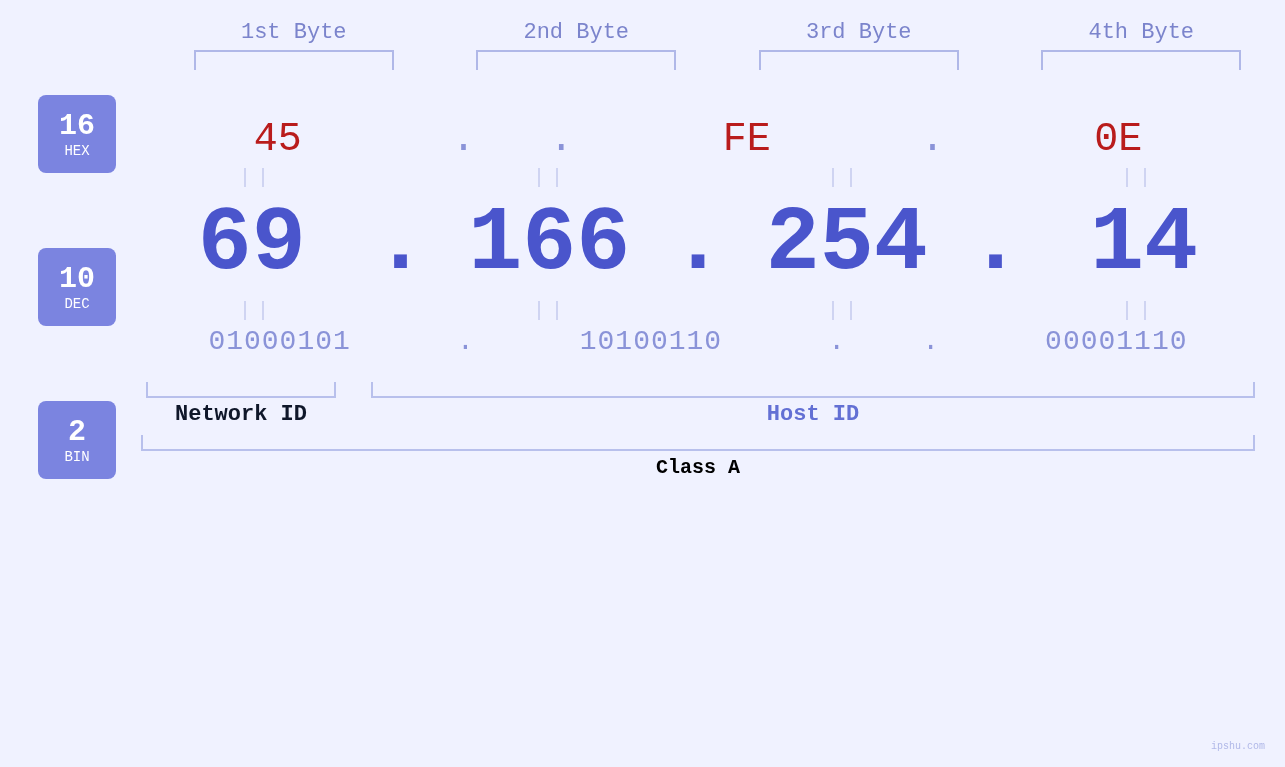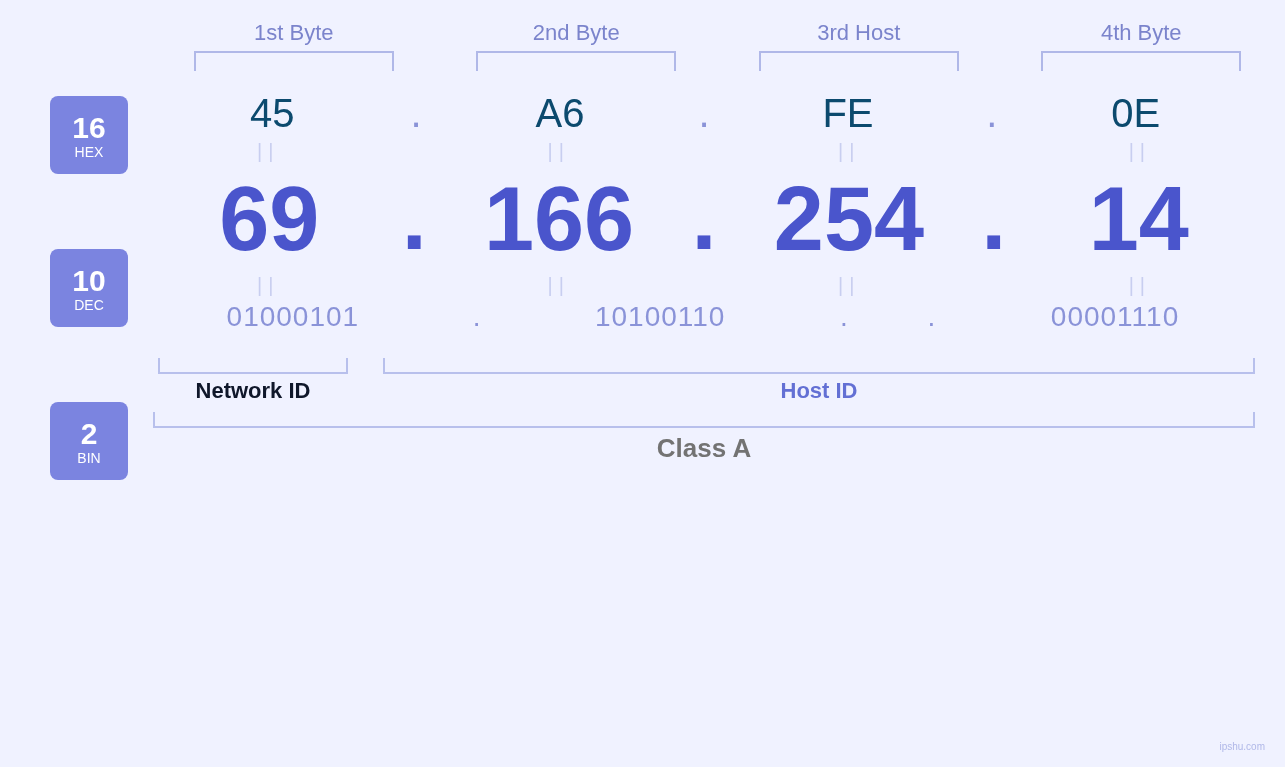--- a/index.html
+++ b/index.html
@@ -18,20 +18,21 @@
     }
 
     .container {
       width: 1285px;
       height: 767px;
       position: relative;
       display: flex;
       flex-direction: column;
       align-items: center;
       padding-top: 20px;
+      font-family: Liberation Mono, monospace;
     }
 
     .byte-header {
       color: #7b84cc;
       font-size: 22px;
       text-align: center;
       width: 220px;
     }
 
     .bracket {
@@ -59,21 +60,21 @@
       font-weight: bold;
       line-height: 1.1;
     }
 
     .badge-label {
       font-size: 14px;
       font-weight: normal;
     }
 
     .hex-val {
-      color: #0c4a6e;
+      color: #b91c1c;
       font-size: 40px;
       width: 200px;
       text-align: center;
     }
 
     .dot {
       color: #8a93d8;
       font-size: 40px;
     }
 
@@ -115,32 +116,32 @@
     }
   </style>
 </head>
 <body>
 
 <div class="container">
 
   <div style="display:flex; width:1130px; margin-left:150px; justify-content:space-around; margin-bottom:0px;">
     <div class="byte-header">1st Byte</div>
     <div class="byte-header">2nd Byte</div>
-    <div class="byte-header">3rd Host</div>
+    <div class="byte-header">3rd Byte</div>
     <div class="byte-header">4th Byte</div>
   </div>
 
   <div style="display:flex; width:1130px; margin-left:150px; justify-content:space-around; margin-bottom:20px; margin-top:5px;">
     <div class="bracket"></div>
     <div class="bracket"></div>
     <div class="bracket"></div>
     <div class="bracket"></div>
   </div>
 
-  <div style="display:flex; width:1285px; align-items:flex-start;padding-left:12px;">
+  <div style="display:flex; width:1285px; align-items:flex-end;">
 
     <div style="display:flex; flex-direction:column; margin-left:38px; margin-top:5px; gap:0px;">
 
       <div class="badge" style="margin-bottom: 30px;">
         <span class="badge-number">16</span>
         <span class="badge-label">HEX</span>
       </div>
 
       <div style="height:45px;"></div>
 
@@ -155,21 +156,20 @@
         <span class="badge-number">2</span>
         <span class="badge-label">BIN</span>
       </div>
     </div>
 
     <div style="flex:1; display:flex; flex-direction:column; margin-left:15px; margin-right:20px;">
 
       <div style="display:flex; align-items:center; justify-content:space-around; padding: 0 10px; margin-bottom:0px;">
         <div class="hex-val">45</div>
         <div class="dot">.</div>
-        <div class="hex-val">A6</div>
         <div class="dot">.</div>
         <div class="hex-val">FE</div>
         <div class="dot">.</div>
         <div class="hex-val">0E</div>
       </div>
 
       <div style="display:flex; align-items:center; justify-content:space-around; padding: 0 10px; margin: 4px 0;">
         <div style="color:#c8cef0; font-size:20px; width:200px; text-align:center; letter-spacing:6px;">||</div>
         <div style="width:30px;"></div>
         <div style="color:#c8cef0; font-size:20px; width:200px; text-align:center; letter-spacing:6px;">||</div>
@@ -218,21 +218,21 @@
         <div style="width:30px;"></div>
 
         <div style="display:flex; flex-direction:column; align-items:center; flex:1;">
           <div style="width:100%; height:16px; border:2px solid #b8c0ec; border-top:none;"></div>
           <div style="color:#6370d4; font-size:22px; font-weight:bold; margin-top:4px;">Host ID</div>
         </div>
       </div>
 
       <div style="display:flex; flex-direction:column; align-items:center; padding: 0 10px; margin-top: 8px;">
         <div style="width:100%; height:16px; border:2px solid #b8c0ec; border-top:none;"></div>
-        <div style="color:#737373; font-size:26px; font-weight:bold; margin-top:5px;">Class A</div>
+        <div style="color:#000000; font-size:20px; font-weight:bold; margin-top:5px;">Class A</div>
       </div>
 
     </div>
   </div>
 
   <div class="watermark">ipshu.com</div>
 
 </div>
 
 </body></html>

